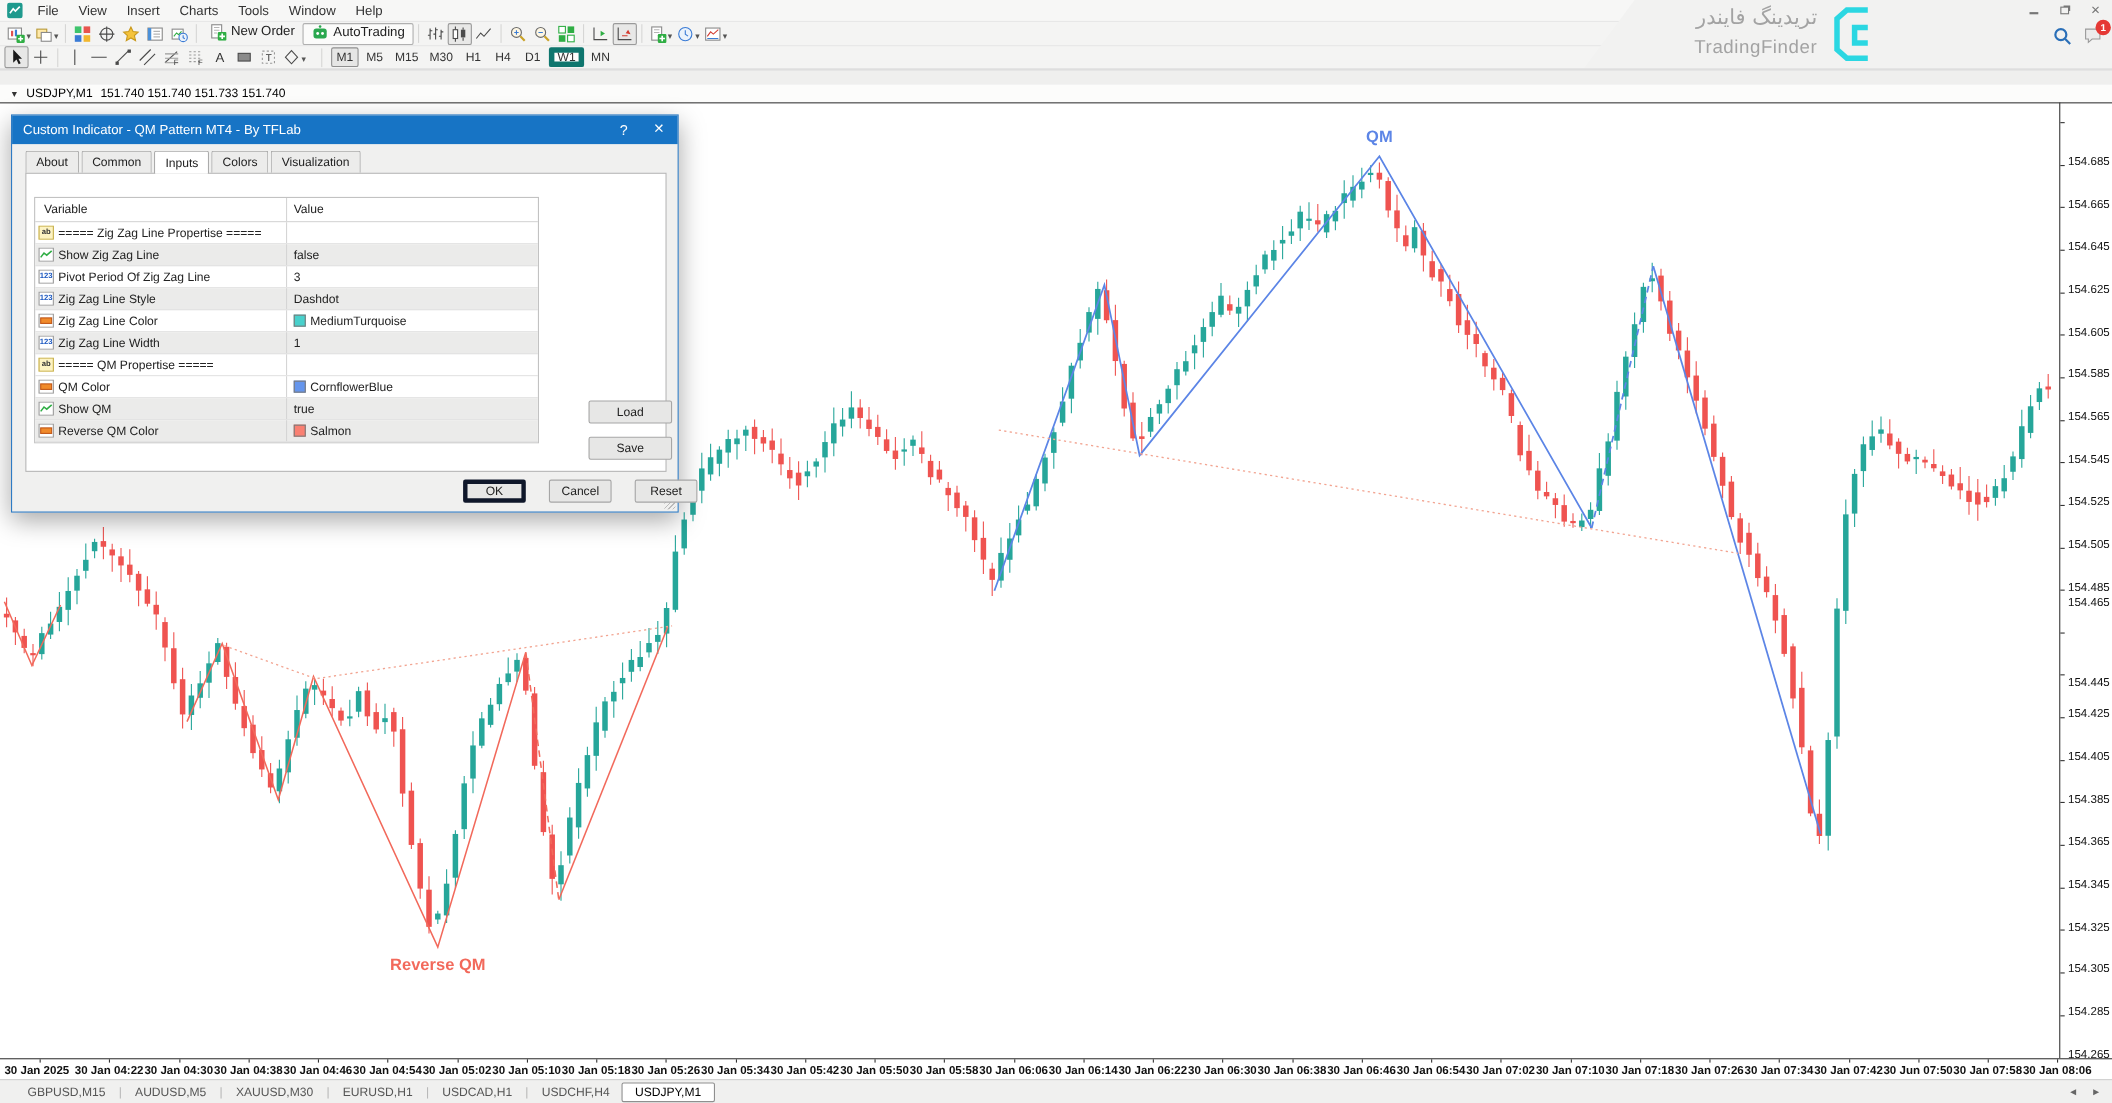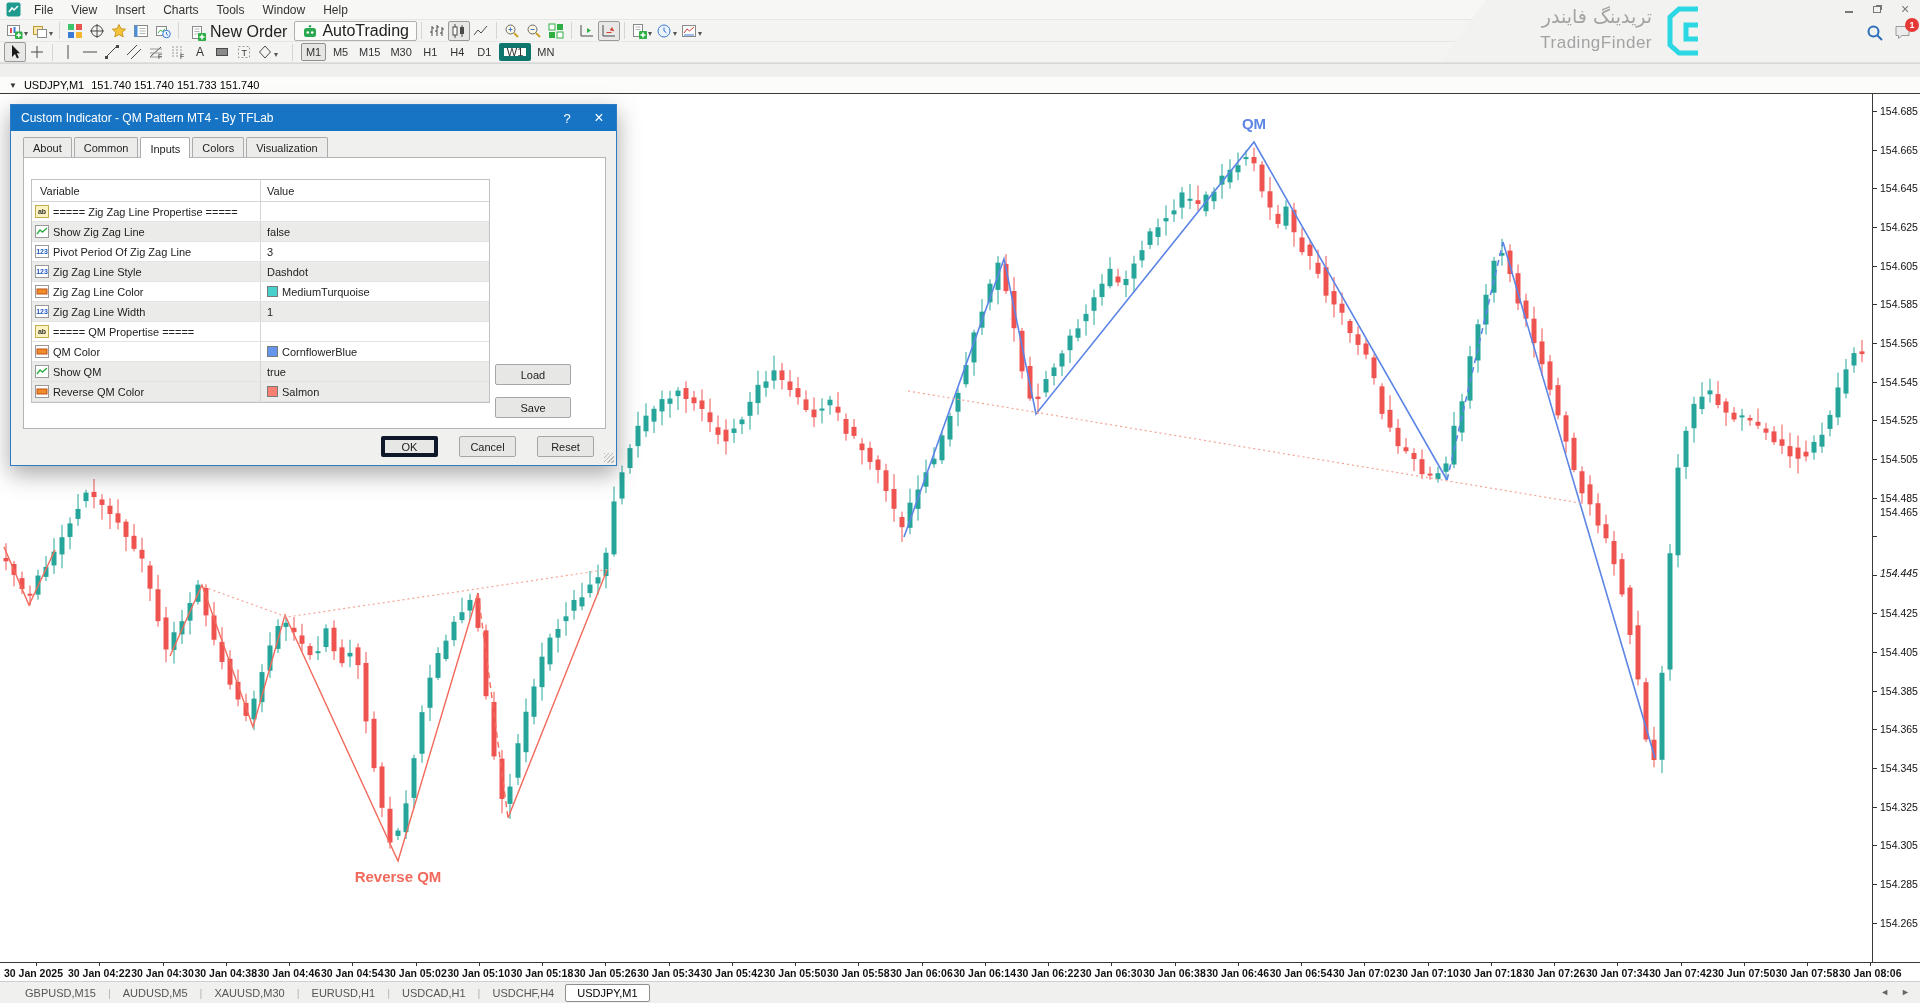--- a/index.html
+++ b/index.html
@@ -10,21 +10,21 @@
   .menubar { position:absolute; top:0; left:0; width:1920px; height:19px; background:#f7f7f6; display:flex; align-items:center; padding-left:4px; font-size:12px; color:#333; }
   .menu-item { padding:1px 9px; cursor:default; }
   .appicon { margin:0 4px 0 2px; display:flex; }
 
   .toolbar { position:absolute; left:0; width:1920px; height:22px; background:#f4f4f3; display:flex; align-items:center; padding-left:4px; border-top:1px solid #e7e7e7; }
   .tb1 { top:19px; } .tb2 { top:41px; border-bottom:1px solid #e0e0e0; }
   .tbtn { height:20px; min-width:22px; display:flex; align-items:center; justify-content:center; border:1px solid transparent; border-radius:2px; padding:0 1px; }
   .tbtn.pressed { border:1px solid #9a9a9a; background:#e8e8e7; }
   .sep { width:1px; height:17px; background:#d6d6d5; margin:0 4px; }
   .caret::after { content:"▾"; font-size:8px; color:#555; margin-left:1px; }
-  .tb-label-btn { display:flex; align-items:flex-end; gap:4px; height:20px; padding:0 7px; font-size:16px; color:#222; }
+  .tb-label-btn { display:flex; align-items:flex-start; gap:4px; height:20px; padding:0 7px; font-size:12px; color:#222; }
   .tb-label-btn.framed { border:1px solid #b0b0b0; border-radius:2px; background:#fbfbfa; }
   .tf { min-width:25px; height:18px; display:flex; align-items:center; justify-content:center; font-size:11px; color:#333; padding:4px 3px; border:1px solid transparent; border-radius:2px; }
   .tf.pressed { border:1px solid #8f8f8f; background:#e6e6e5; }
   .tf.outlined { border:5px solid #0f766e; background:#fdfdfc; }
 
   
   .watermark { position:absolute; top:0; right:0; width:480px; height:62px; background:#f2f2f1; clip-path:polygon(46px 0, 100% 0, 100% 100%, 0 100%); z-index:5; }
   .wm-fa { position:absolute; top:5px; right:268px; font-family:"DejaVu Sans", sans-serif; font-size:19px; color:#a3a3a3; direction:rtl; }
   .wm-en { position:absolute; top:33px; right:268px; font-size:17px; letter-spacing:.5px; color:#a3a3a3; }
   .wm-glyph { position:absolute; top:6px; right:212px; }
@@ -35,21 +35,21 @@
   .wc-close-glyph::after { content:"×"; font-size:14px; color:#777; }
   .quickicons { position:absolute; top:24px; right:8px; z-index:8; display:flex; gap:10px; align-items:flex-start; }
   .notif-wrap { position:relative; }
   .badge { position:absolute; top:-6px; right:-7px; width:14px; height:14px; background:#e53935; color:#fff; border-radius:50%; font-size:9px; font-weight:bold; display:flex; align-items:center; justify-content:center; }
 
   
   .chart-gap { position:absolute; top:63px; left:0; width:1920px; height:14px; background:#efefee; border-top:1px solid #d8d8d8; }
   .chart-titlebar { position:absolute; top:77px; left:0; width:1920px; height:16px; background:#fcfcfb; display:flex; align-items:center; gap:7px; padding-left:9px; font-size:11px; color:#000; }
   .plot { position:absolute; top:93px; left:0; width:1872px; height:869px; background:#fff; border-top:1px solid #3a3a3a; }
   .yaxis { position:absolute; top:93px; left:1872px; width:48px; height:869px; background:#fff; border-left:1px solid #3a3a3a; border-top:1px solid #3a3a3a; font-size:10.5px; color:#111; }
-  .ytick-label { position:absolute; left:7px; transform:translateY(-50%); white-space:nowrap; }
+  .ytick-label { position:absolute; left:7px; transform:translateY(-50%); white-space:nowrap;margin-top:36px; }
   .ytick-mark { position:absolute; left:0; width:4px; height:1px; background:#333; }
   .xaxis { position:absolute; top:962px; left:0; width:1920px; height:19px; background:#fff; border-top:1px solid #3a3a3a; font-size:10.5px; color:#111; }
   .xtick-label { position:absolute; top:4px; white-space:nowrap;font-weight:bold; }
   .xtick-mark { position:absolute; top:0; width:1px; height:3px; background:#333; }
 
   
   .tabbar { position:absolute; top:981px; left:0; width:1920px; height:22px; background:#f0f0ef; border-top:1px solid #cfcfcf; display:flex; align-items:center; padding-left:14px; font-size:11px; color:#555; }
   .ctab { padding:2px 11px; }
   .ctab.active { background:#fff; border:1px solid #8f8f8f; border-radius:2px; color:#000; }
   .ctab-sep { color:#b5b5b5; padding:0 1px; }
@@ -70,21 +70,21 @@
   .trow { display:flex; height:20px; align-items:center; border-bottom:1px solid #e3e3e3; }
   .trow.alt { background:#ebebea; }
   .tc-var { width:228px; display:flex; align-items:center; gap:4px; padding-left:3px; overflow:hidden; white-space:nowrap; }
   .tc-val { flex:1; display:flex; align-items:center; gap:4px; padding-left:6px; border-left:1px solid #d5d5d5; height:100%; overflow:hidden; white-space:nowrap; }
   .rowicon { width:14px; height:13px; flex:0 0 14px; border:1px solid #999; background:#fff; font-size:7px; display:flex; align-items:center; justify-content:center; color:#333; }
   .rowicon.i-ab { background:#fdf3c2; border-color:#c5ae4a; font-weight:bold; }
   .rowicon.i-123 { color:#1a57c0; font-weight:bold; }
   .rowicon.i-line { padding:0; }
   .rowicon.i-color { padding:0; }
   .swatch { width:11px; height:11px; border:1px solid #7a7a7a; flex:0 0 11px; }
-  .btn { position:absolute; width:76px; height:21px; background:#e7e7e6; border:1px solid #a6a6a6; border-radius:2px; font-size:11px; color:#222; display:flex; align-items:center; justify-content:center; z-index:4; }
+  .btn { position:absolute; width:76px; height:21px; background:#e7e7e6; border:1px solid #a6a6a6; border-radius:2px; font-size:11px; color:#222; display:flex; align-items:center; justify-content:center; z-index:4;margin-left:40px; }
   .b-load { left:484px; top:259px; } .b-save { left:484px; top:292px; }
   .b-ok { left:370px; top:331px; width:57px; border:4px solid #0f172a; }
   .b-cancel { left:448px; top:331px; width:57px; }
   .b-reset { left:526px; top:331px; width:57px; }
   .grip { position:absolute; right:2px; bottom:2px; width:10px; height:10px;
           background:repeating-linear-gradient(135deg,#bbb 0 1px,transparent 1px 3px); }
 
   svg { display:block; }
   text { font-family:"Liberation Sans", sans-serif; }
 </style>
@@ -893,21 +893,21 @@
     <div class="ytick-label" style="top: 287.55px;">154.545</div>
     <div class="ytick-mark" style="top: 326.2px;"></div>
     <div class="ytick-label" style="top: 326.2px;">154.525</div>
     <div class="ytick-mark" style="top: 364.85px;"></div>
     <div class="ytick-label" style="top: 364.85px;">154.505</div>
     <div class="ytick-mark" style="top: 403.5px;"></div>
     <div class="ytick-label" style="top: 403.5px;">154.485</div>
     <div class="ytick-mark" style="top: 442.15px;"></div>
     <div class="ytick-label" style="top: 418px;">154.465</div>
     <div class="ytick-mark" style="top: 480.8px;"></div>
-    <div class="ytick-label" style="top: 479px; font-style: italic;">154.445</div>
+    <div class="ytick-label" style="top: 491px;">154.445</div>
     <div class="ytick-mark" style="top: 519.45px;"></div>
     <div class="ytick-label" style="top: 519.45px;">154.425</div>
     <div class="ytick-mark" style="top: 558.1px;"></div>
     <div class="ytick-label" style="top: 558.1px;">154.405</div>
     <div class="ytick-mark" style="top: 596.75px;"></div>
     <div class="ytick-label" style="top: 596.75px;">154.385</div>
     <div class="ytick-mark" style="top: 635.4px;"></div>
     <div class="ytick-label" style="top: 635.4px;">154.365</div>
     <div class="ytick-mark" style="top: 674.05px;"></div>
     <div class="ytick-label" style="top: 674.05px;">154.345</div>

